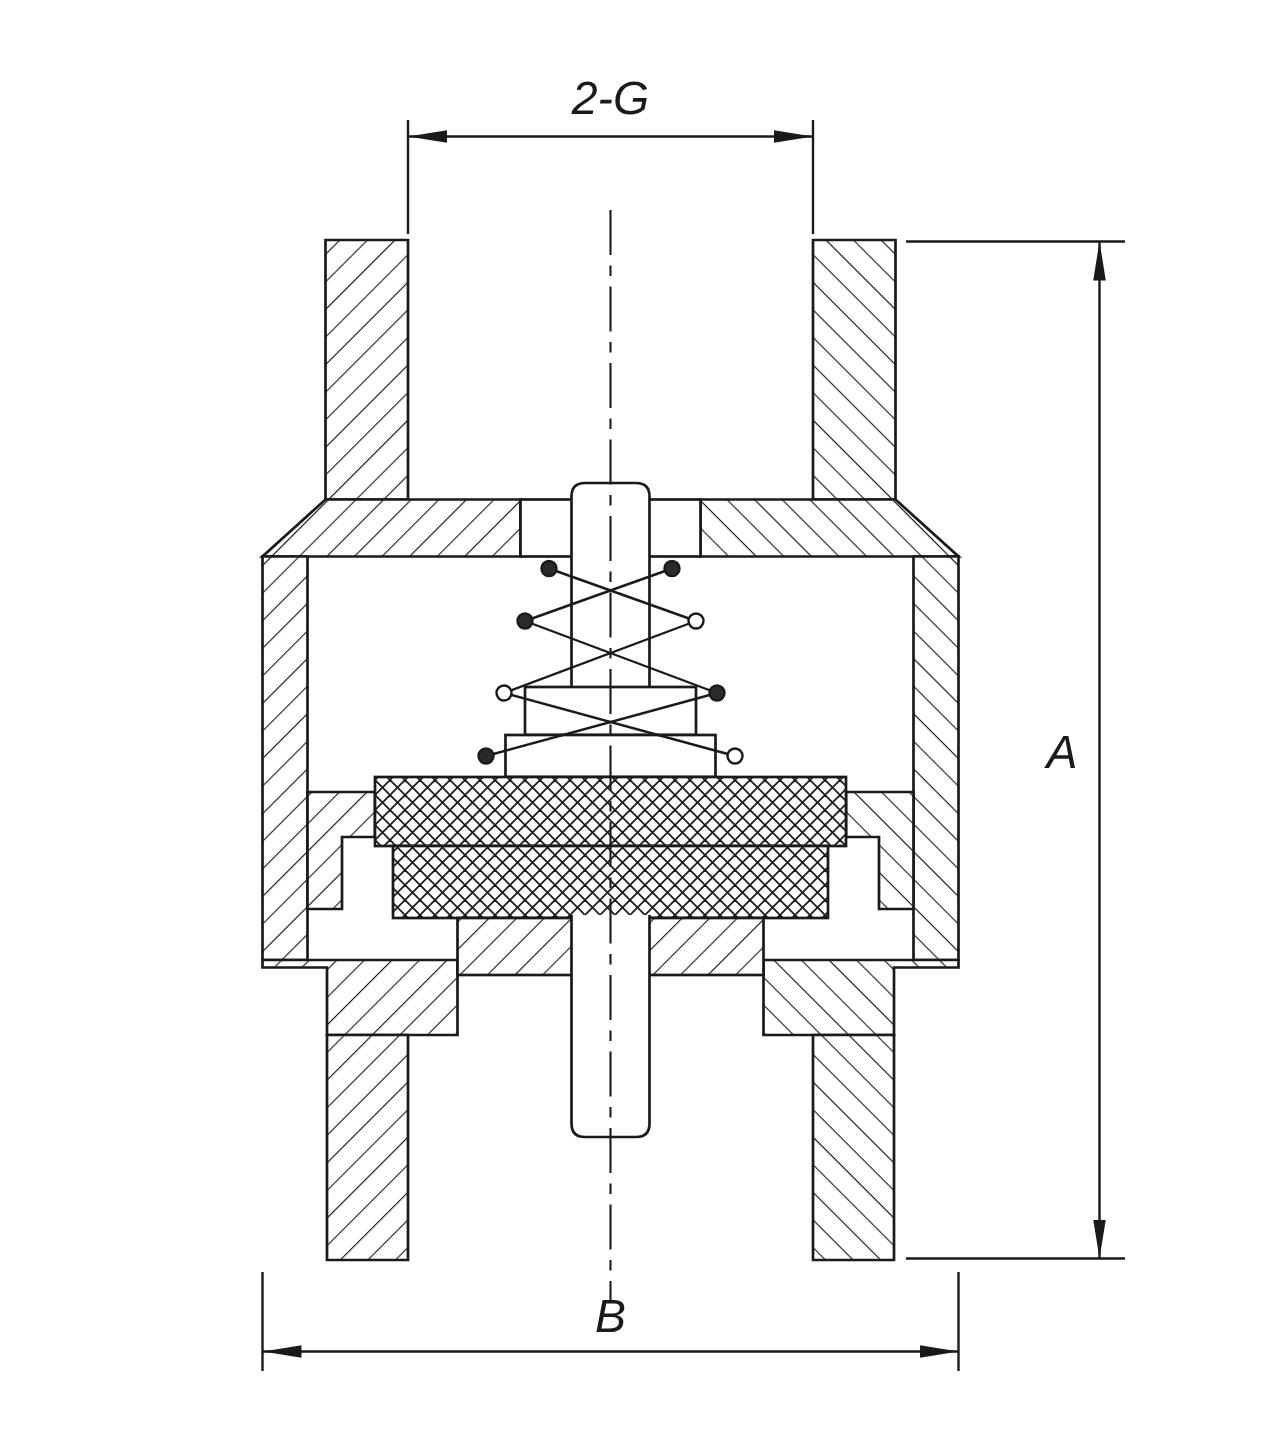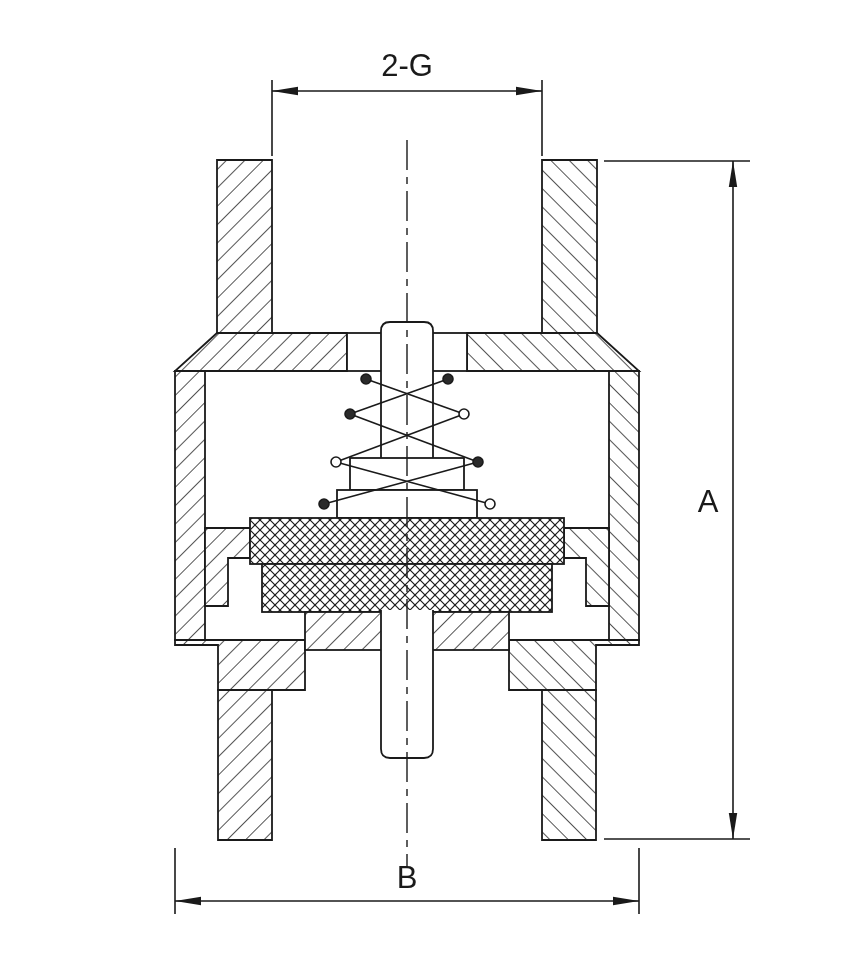--- a/index.html
+++ b/index.html
@@ -7,20 +7,21 @@
     padding: 0;
     background: #ffffff;
     font-family: "Liberation Sans", sans-serif;
   }
   .page {
     position: relative;
     width: 847px;
     height: 956px;
     background: #ffffff;
     overflow: hidden;
+    font-style: italic;
   }
   svg { display: block; }
   text.dim-label {
     font-family: "Liberation Sans", "DejaVu Sans", sans-serif;
     font-size: 31px;
     fill: #1a1a1a;
   }
 </style>
 </head>
 <body>

